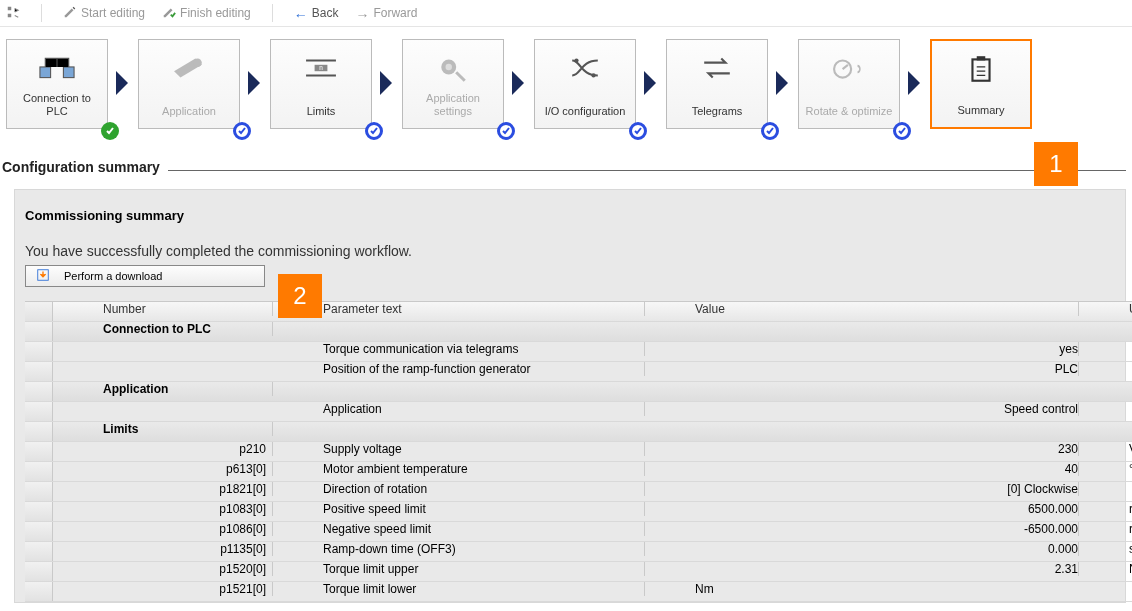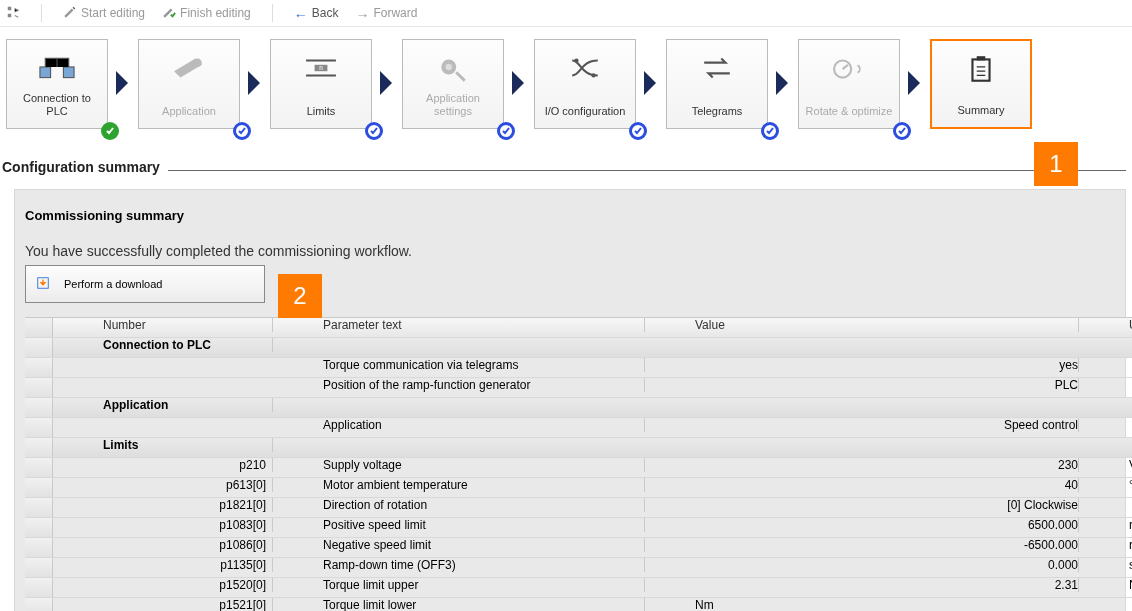--- a/index.html
+++ b/index.html
@@ -27,21 +27,21 @@
 .badge svg { width:10px; height:10px; }
 
 .callout { position:absolute; width:44px; height:44px; background:#ff7a00; color:#fff; font-size:24px; display:flex; align-items:center; justify-content:center; font-weight:300; }
 
 .section-title { font-size: 14px; font-weight: 600; color:#222; padding: 20px 6px 4px 2px; display:flex; }
 .section-title .rule { flex:1; border-bottom:1px solid #666; margin-left:8px; margin-bottom:4px; }
 
 .summary-panel { margin: 10px 6px 0 14px; background:#e9e9e9; border:1px solid #d8d8d8; padding:18px 10px 0 10px; position:relative; }
 .summary-title { font-size:13px; font-weight:700; margin-bottom:20px; }
 .summary-desc { font-size:14px; color:#333; margin-bottom:6px; }
-.dl-btn { display:inline-flex; align-items:center; gap:14px; background:linear-gradient(#fdfdfd,#ececec); border:1px solid #888; min-width:240px; height:38px; padding:0 10px; font-size:11px; cursor:pointer; position:relative; }
+.dl-btn { display:inline-flex; align-items:center; gap:14px; background:linear-gradient(#fdfdfd,#ececec); border:1px solid #888; min-width:240px; height:22px; padding:0 10px; font-size:11px; cursor:pointer; position:relative; }
 .dl-btn .ico svg{ width:14px; height:14px; }
 .callout2 { position:absolute; left:278px; top:274px; width:44px; height:44px; background:#ff7a00; color:#fff; font-size:24px; display:flex; align-items:center; justify-content:center; font-weight:300; }
 
 .table-wrap { margin-top:14px; display:flex; }
 .table-main { flex:1; border-top:1px solid #c9c9c9; }
 .row { display:flex; height:20px; border-bottom:1px solid #d9d9d9; align-items:flex-start;gap:44px; }
 .row.header { background:linear-gradient(#f7f7f7,#e7e7e7); font-weight:400; color:#333; }
 .row.group { background:linear-gradient(#eaeaea,#dedede); font-weight:600; }
 .cell { padding:0 6px; overflow:hidden; white-space:nowrap; }
 .c-hdr { width:28px; border-right:1px solid #c9c9c9; background:linear-gradient(#f1f1f1,#e2e2e2); height:100%; }

